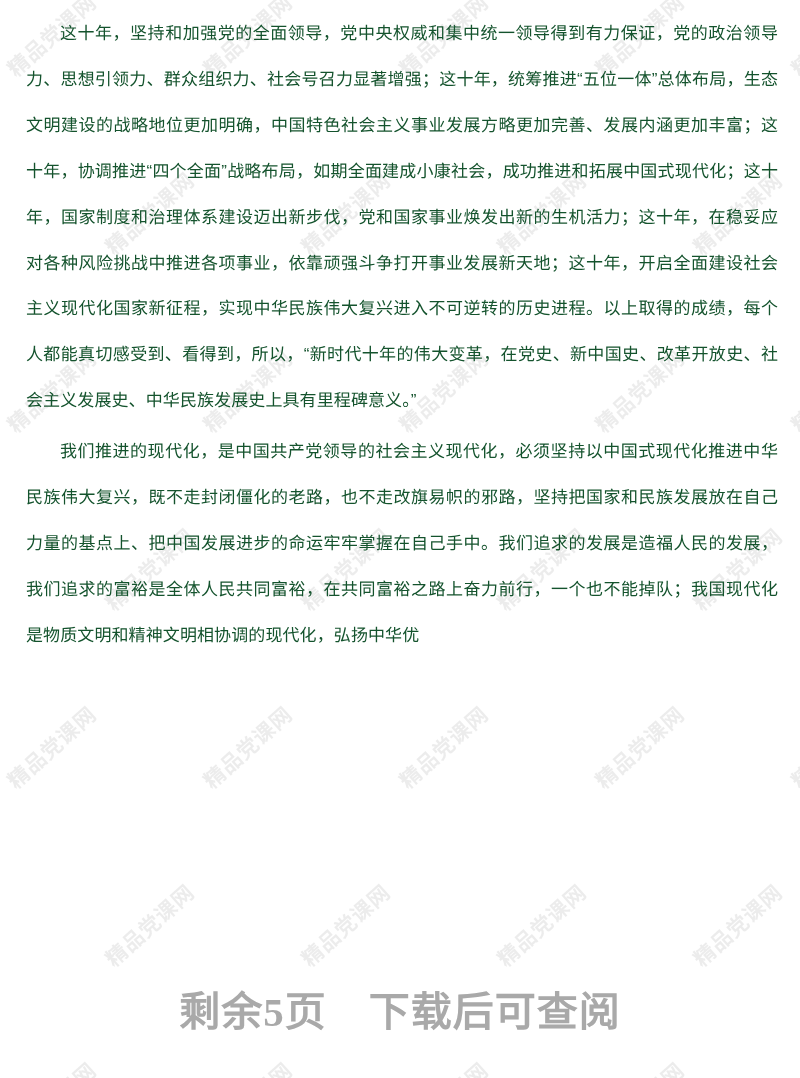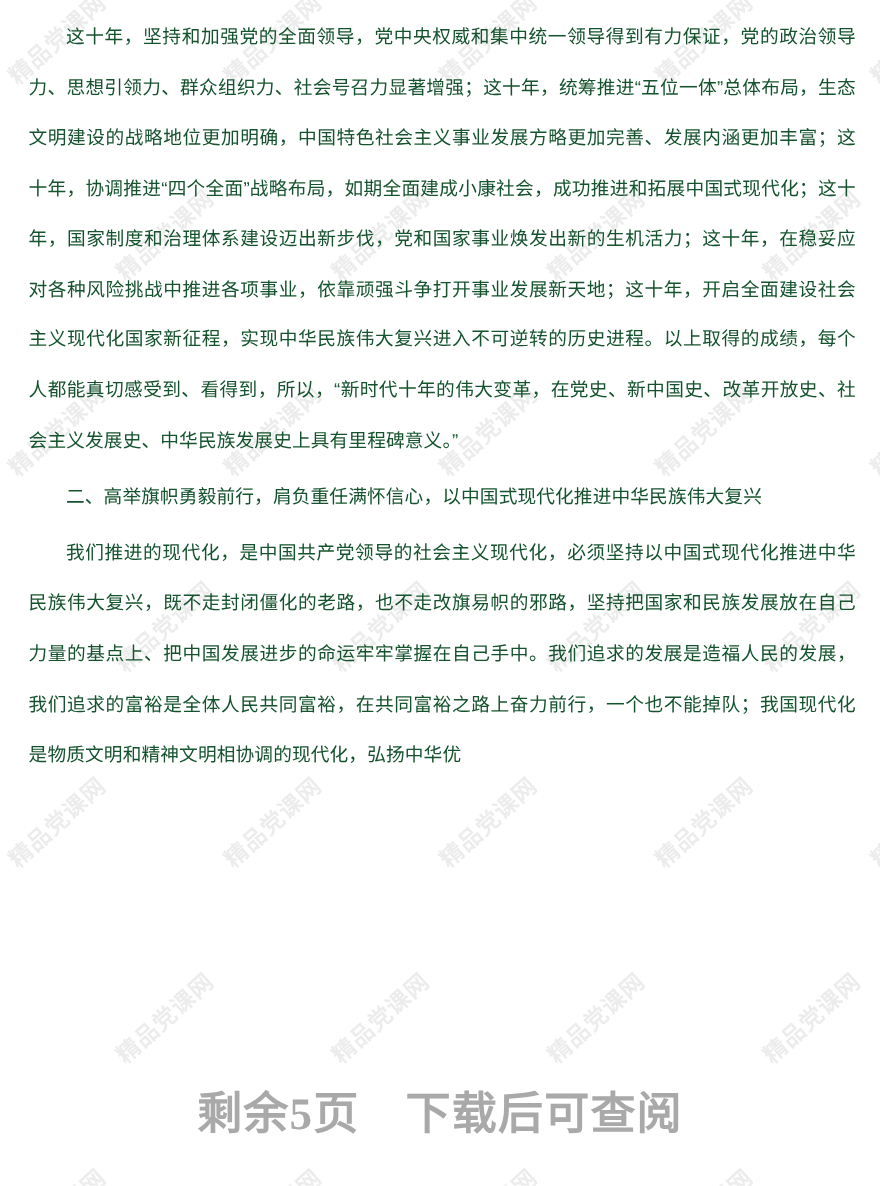--- a/index.html
+++ b/index.html
@@ -135,21 +135,20 @@
       <span class="wm" style="left: 0px; top: 1128px; transform: rotate(-42deg);">精品党课网</span>
       <span class="wm" style="left: 196px; top: 1128px; transform: rotate(-42deg);">精品党课网</span>
       <span class="wm" style="left: 392px; top: 1128px; transform: rotate(-42deg);">精品党课网</span>
       <span class="wm" style="left: 588px; top: 1128px; transform: rotate(-42deg);">精品党课网</span>
       <span class="wm" style="left: 784px; top: 1128px; transform: rotate(-42deg);">精品党课网</span>
     </div>
 
   <div id="content">
     <div class="doc-body">
       <p class="para">这十年，坚持和加强党的全面领导，党中央权威和集中统一领导得到有力保证，党的政治领导力、思想引领力、群众组织力、社会号召力显著增强；这十年，统筹推进“五位一体”总体布局，生态文明建设的战略地位更加明确，中国特色社会主义事业发展方略更加完善、发展内涵更加丰富；这十年，协调推进“四个全面”战略布局，如期全面建成小康社会，成功推进和拓展中国式现代化；这十年，国家制度和治理体系建设迈出新步伐，党和国家事业焕发出新的生机活力；这十年，在稳妥应对各种风险挑战中推进各项事业，依靠顽强斗争打开事业发展新天地；这十年，开启全面建设社会主义现代化国家新征程，实现中华民族伟大复兴进入不可逆转的历史进程。以上取得的成绩，每个人都能真切感受到、看得到，所以，“新时代十年的伟大变革，在党史、新中国史、改革开放史、社会主义发展史、中华民族发展史上具有里程碑意义。”</p>
-      <p class="para">二、高举旗帜勇毅前行，肩负重任满怀信心，以中国式现代化推进中华民族伟大复兴</p>
       <p class="para">我们推进的现代化，是中国共产党领导的社会主义现代化，必须坚持以中国式现代化推进中华民族伟大复兴，既不走封闭僵化的老路，也不走改旗易帜的邪路，坚持把国家和民族发展放在自己力量的基点上、把中国发展进步的命运牢牢掌握在自己手中。我们追求的发展是造福人民的发展，我们追求的富裕是全体人民共同富裕，在共同富裕之路上奋力前行，一个也不能掉队；我国现代化是物质文明和精神文明相协调的现代化，弘扬中华优</p>
     </div>
   </div>
 
   <div id="footer-notice">
     <span class="notice-text">剩余5页　下载后可查阅</span>
   </div>
 
 </div>
 

